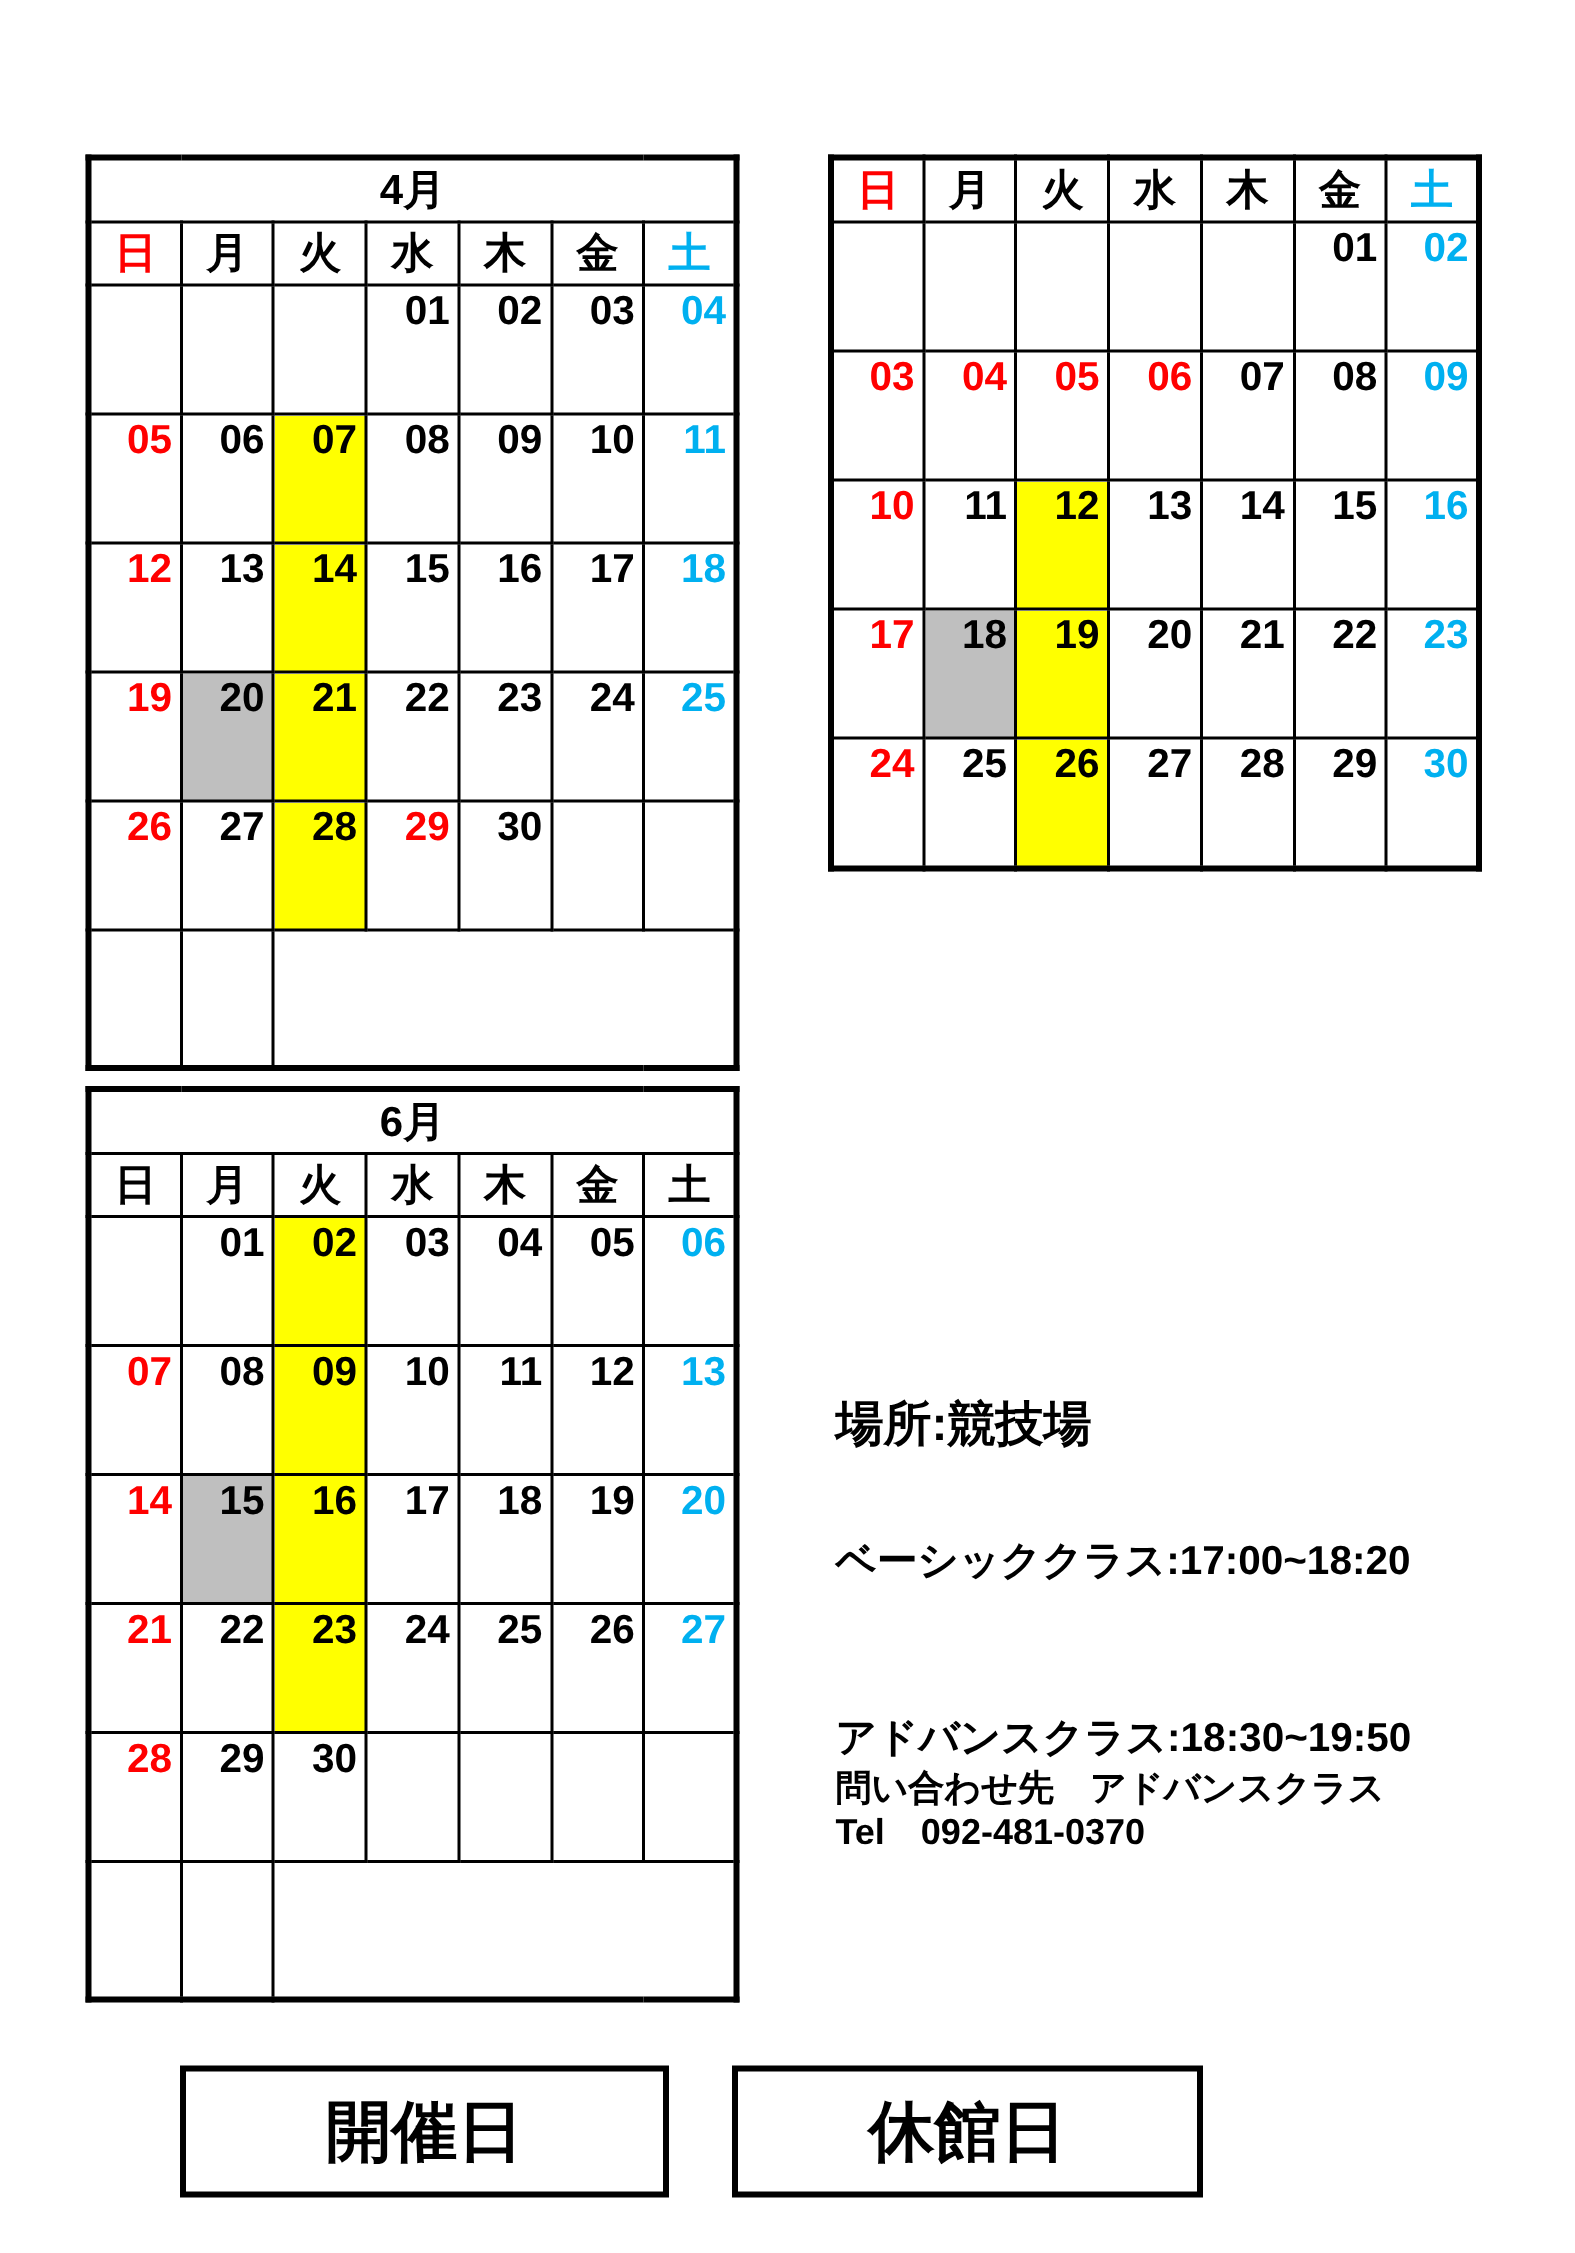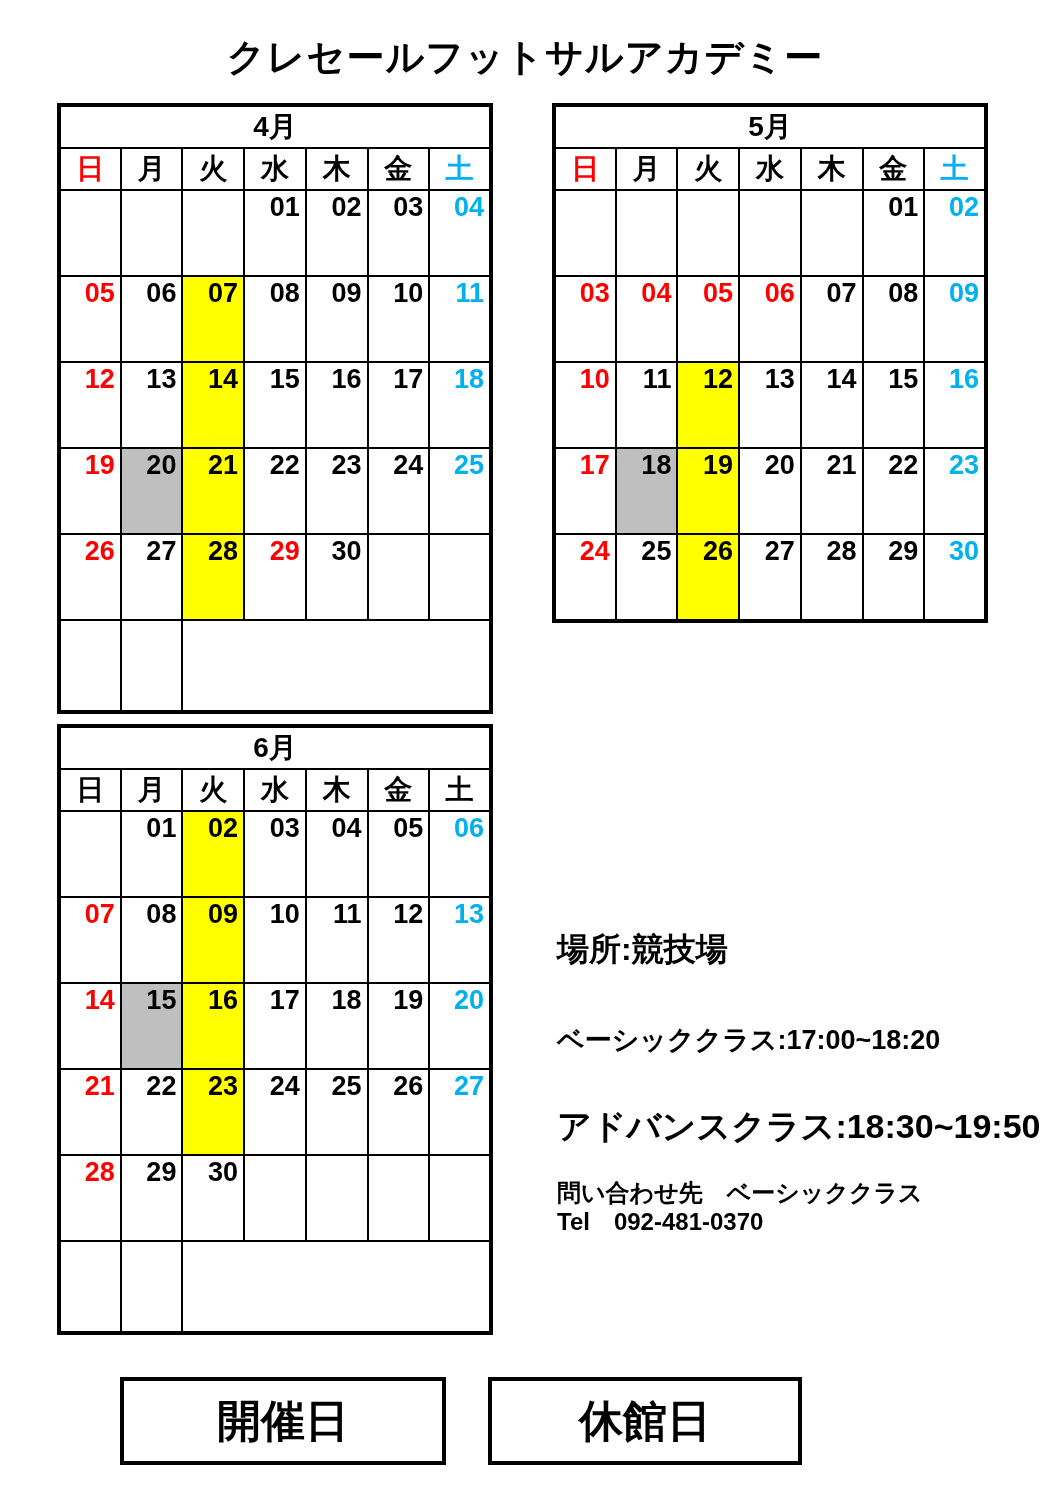--- a/index.html
+++ b/index.html
@@ -20,35 +20,34 @@
   }
   .cal-table td{border:2px solid #000;overflow:hidden;}
   .cal-table td.month-title{height:34px;text-align:center;font-size:28px;vertical-align:middle;}
   .cal-table td.dow{height:38px;text-align:center;font-size:28px;vertical-align:middle;}
   .cal-table td.day{height:83px;vertical-align:top;text-align:right;font-size:27px;padding:1px 5px 0 0;line-height:1.12;}
   .cal-table td.bottom{height:88px;}
   .info-line{position:absolute;left:557px;white-space:nowrap;}
   .info-price{top:840px;font-size:32px;}
   .info-place{top:928px;font-size:32px;}
   .info-basic{top:1022px;font-size:27px;}
-  .info-advance{top:1104px;font-size:34px;}
+  .info-advance{top:1140px;font-size:27px;}
   .info-contact{top:1178px;font-size:24px;line-height:29px;}
   .legend-box{
     position:absolute;top:1377px;height:80px;border:4px solid #000;
     display:flex;align-items:center;justify-content:center;font-size:44px;
   }
   .legend-open{left:120px;width:318px;}
   .legend-closed{left:488px;width:306px;}
 </style>
 </head>
 <body>
 
 <div class="page">
 
-  <h1 class="title">クレセールフットサルアカデミー</h1>
 
   <div class="cal" style="left:57px;top:103px;">
       <table class="cal-table">
         <tbody>
           <tr>
             <td colspan="7" class="month-title">4月</td>
           </tr>
           <tr>
             <td class="dow" style="color: rgb(255, 0, 0);">日</td>
             <td class="dow" style="color: rgb(0, 0, 0);">月</td>
@@ -108,23 +107,20 @@
             <td class="day bottom"></td>
             <td colspan="5" class="day bottom"></td>
           </tr>
         </tbody>
       </table>
     </div>
   <div class="cal" style="left:552px;top:103px;">
       <table class="cal-table">
         <tbody>
           <tr>
-            <td colspan="7" class="month-title">5月</td>
-          </tr>
-          <tr>
             <td class="dow" style="color: rgb(255, 0, 0);">日</td>
             <td class="dow" style="color: rgb(0, 0, 0);">月</td>
             <td class="dow" style="color: rgb(0, 0, 0);">火</td>
             <td class="dow" style="color: rgb(0, 0, 0);">水</td>
             <td class="dow" style="color: rgb(0, 0, 0);">木</td>
             <td class="dow" style="color: rgb(0, 0, 0);">金</td>
             <td class="dow" style="color: rgb(0, 176, 240);">土</td>
           </tr>
           <tr>
             <td class="day"></td>
@@ -240,21 +236,21 @@
             <td colspan="5" class="day bottom"></td>
           </tr>
         </tbody>
       </table>
     </div>
 
   <div class="info-line info-place">場所:競技場</div>
   <div class="info-line info-basic">ベーシッククラス:17:00~18:20</div>
   <div class="info-line info-advance">アドバンスクラス:18:30~19:50</div>
   <div class="info-line info-contact">
-    <div>問い合わせ先　ベーシッククラス</div>
+    <div>問い合わせ先　アドバンスクラス</div>
     <div>Tel　092-481-0370</div>
   </div>
 
   <div class="legend-box legend-open">
     <span>開催日</span>
   </div>
   <div class="legend-box legend-closed">
     <span>休館日</span>
   </div>
 

